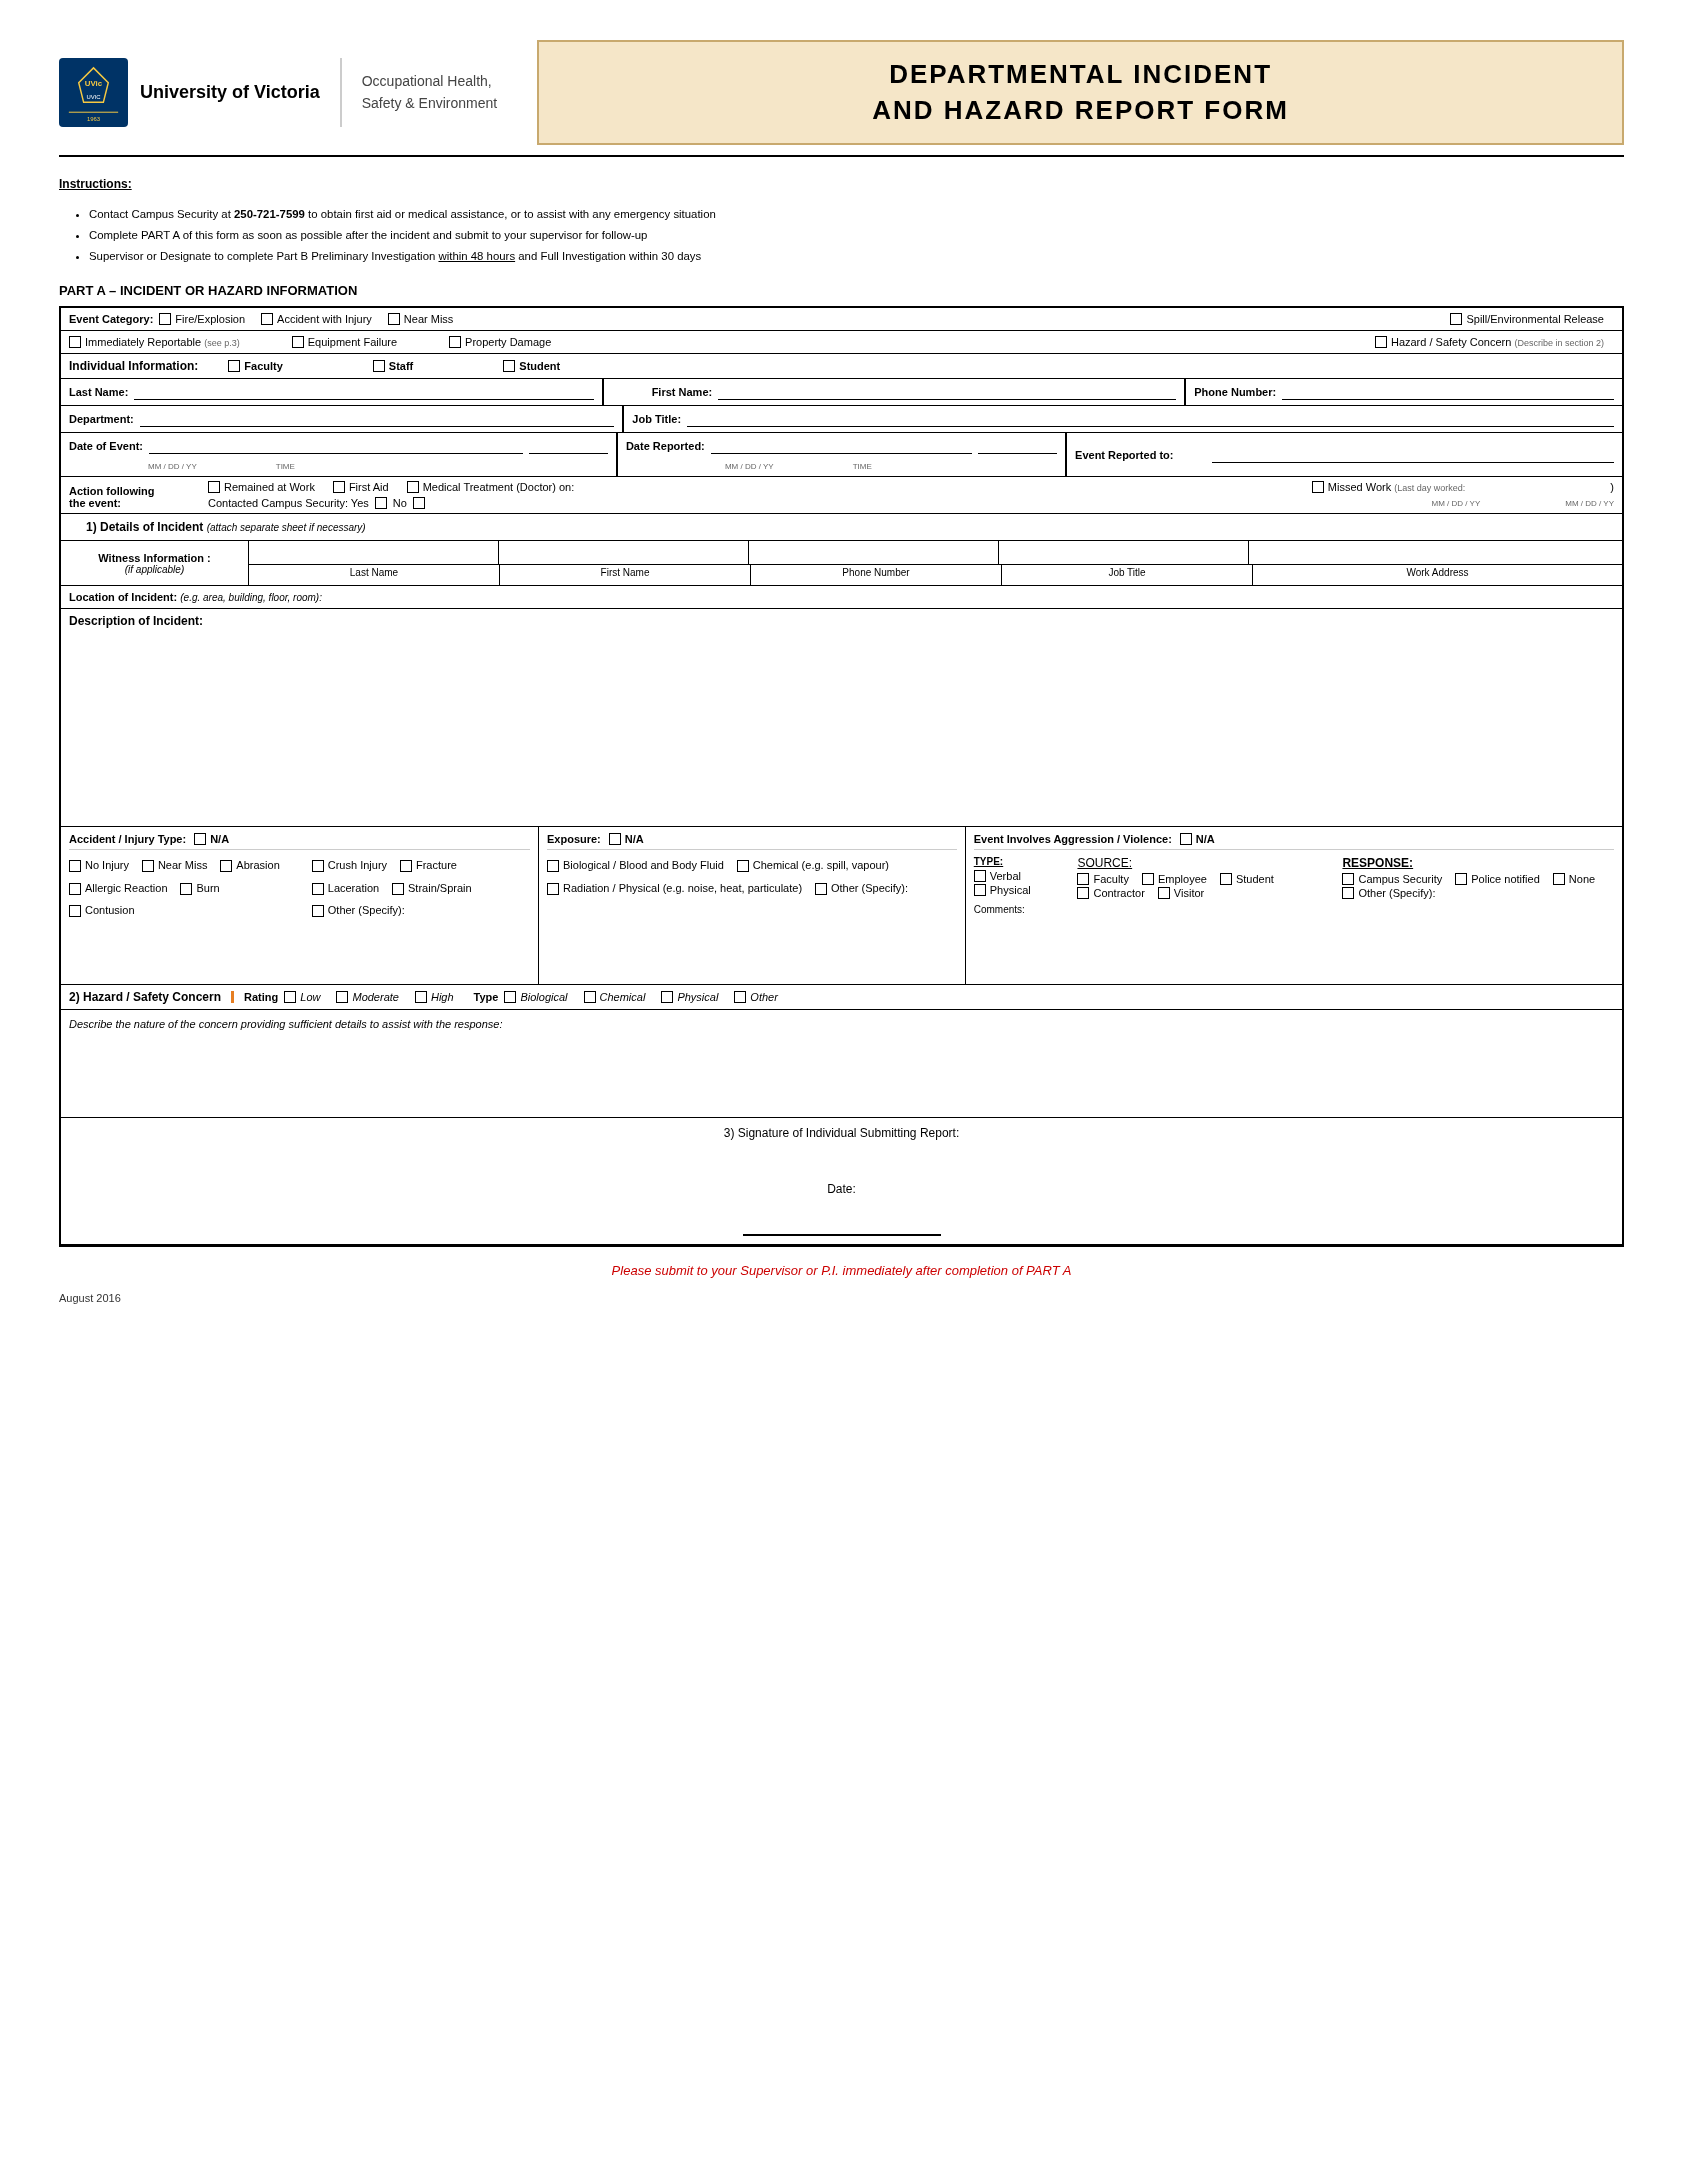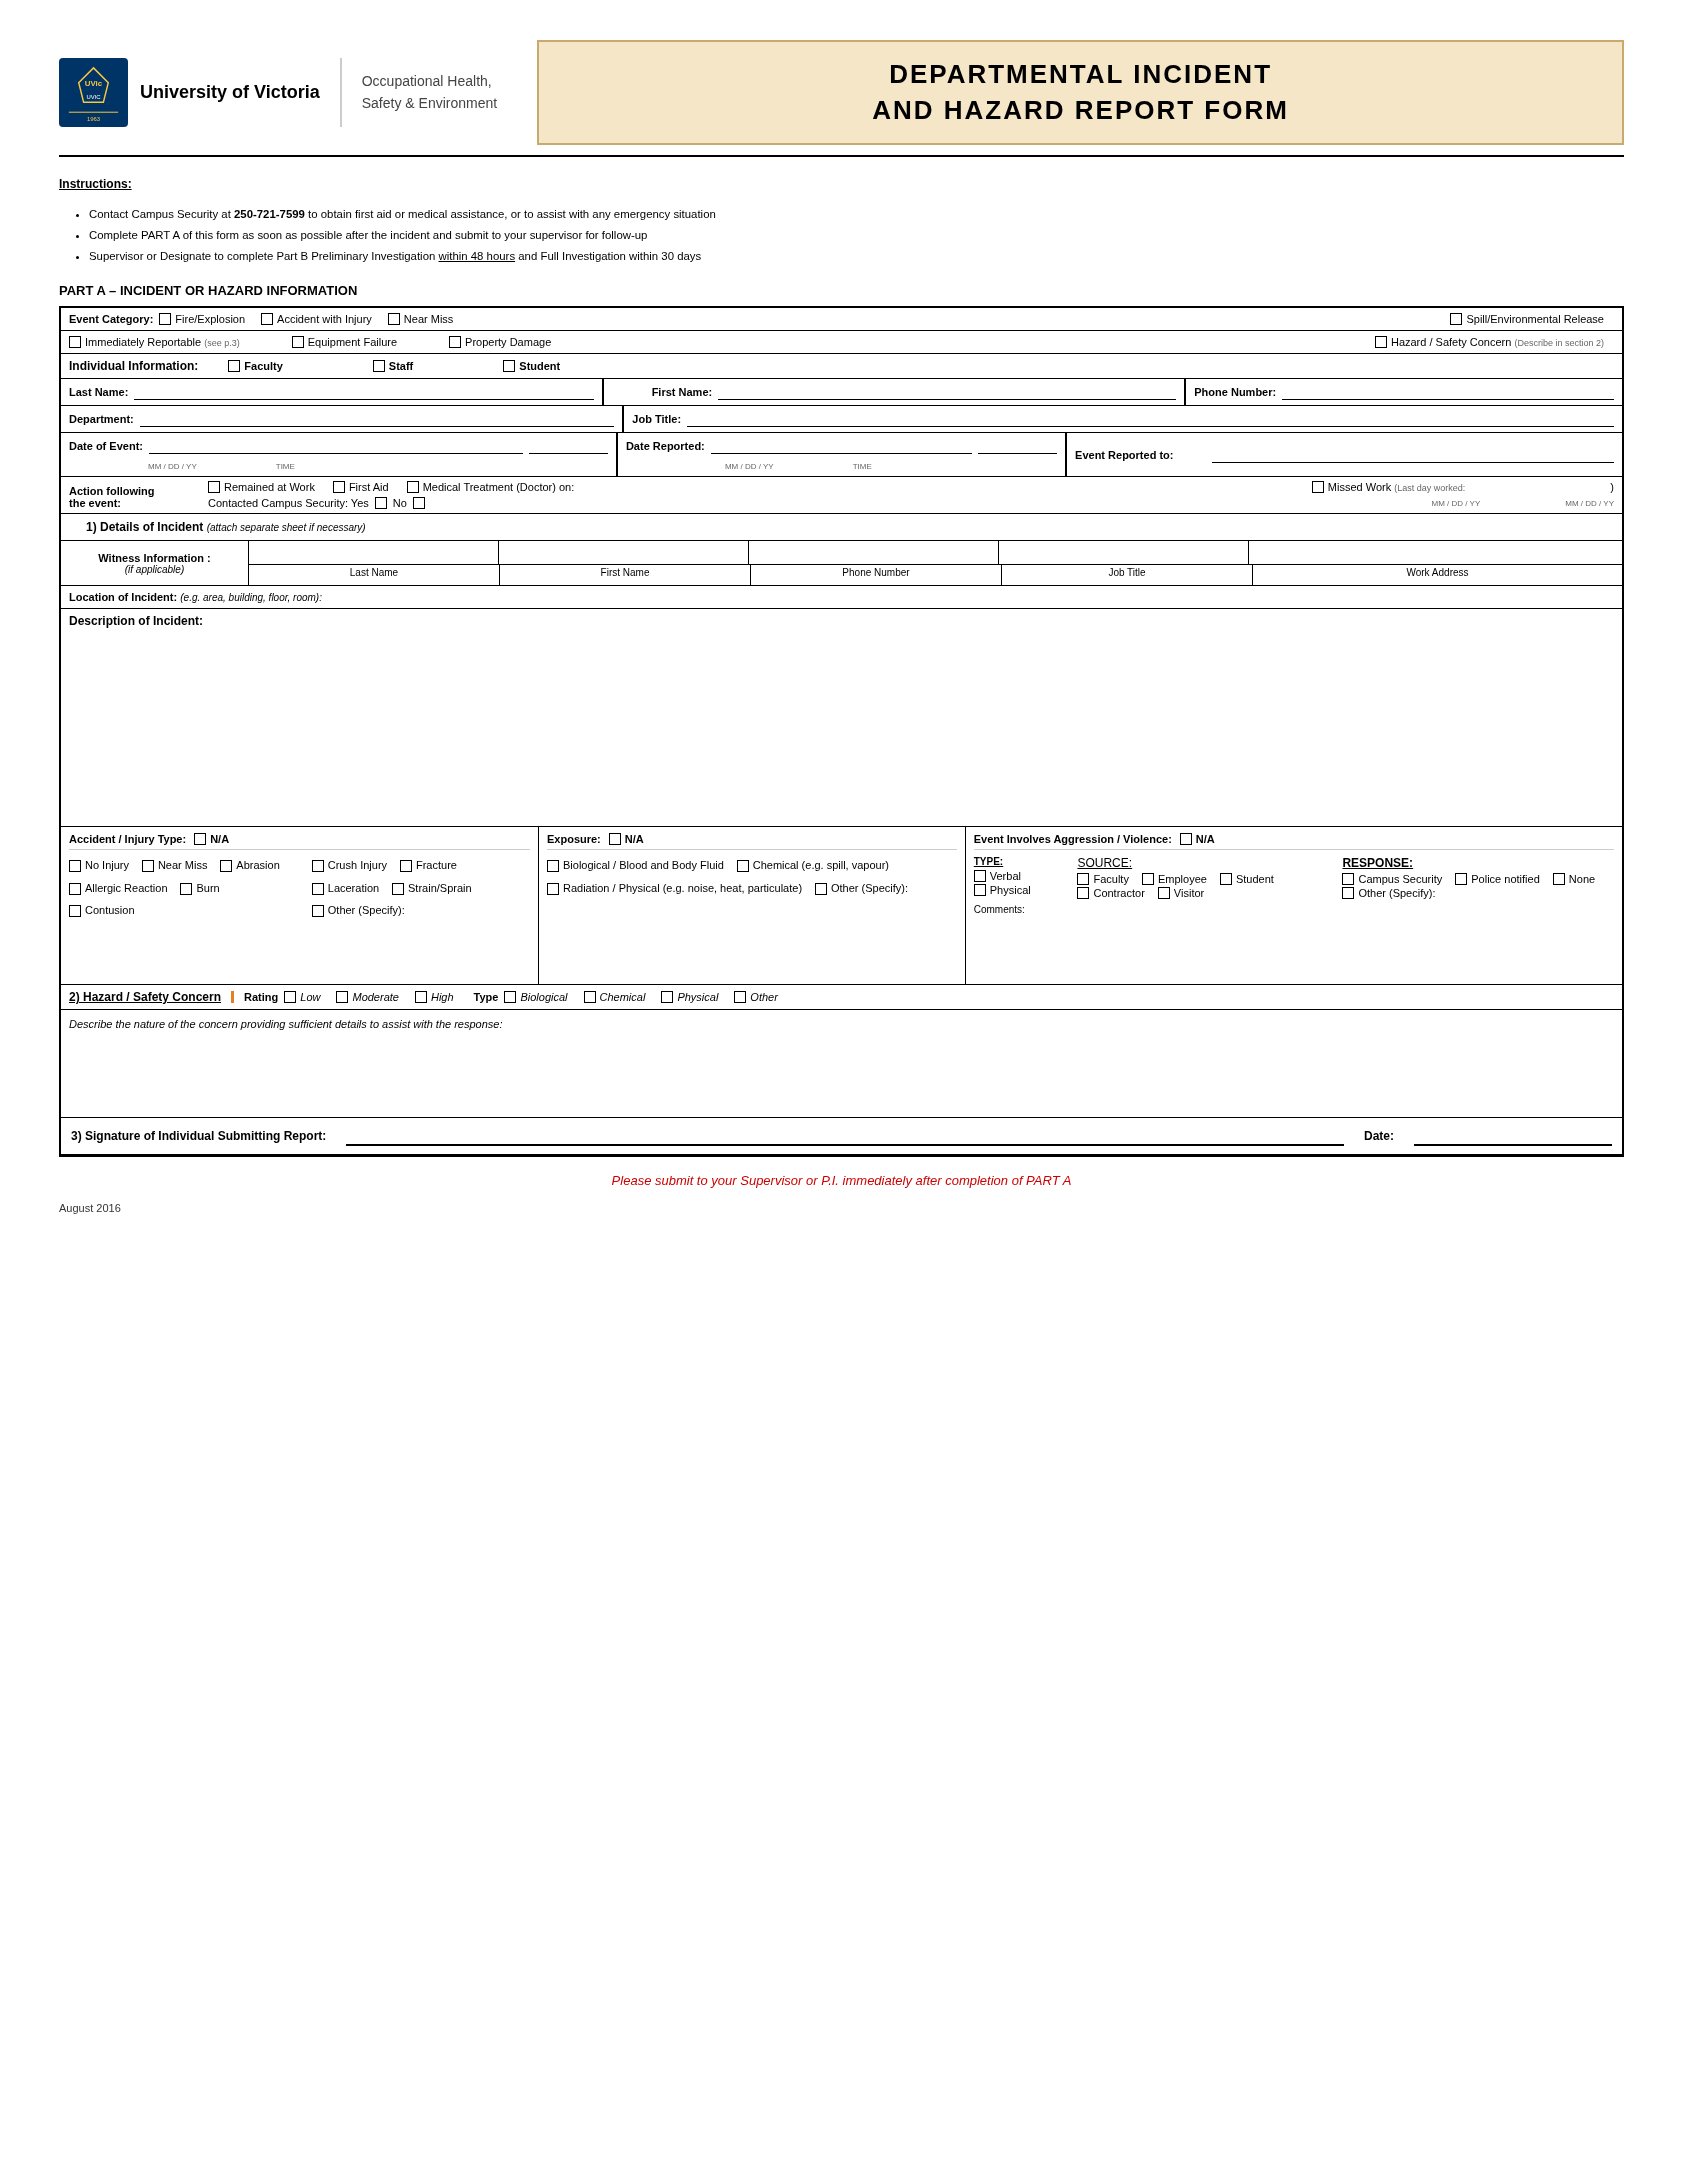--- a/index.html
+++ b/index.html
@@ -185,21 +185,22 @@
       font-style: italic;
       border-bottom: 1px solid #000;
     }
     .signature-row {
       padding: 8px 10px;
       display: flex;
       align-items: center;
       gap: 20px;
       border-bottom: 1px solid #000;
       font-size: 12px;
-      font-weight: bold;
+      font-weight: normal;
+      flex-direction: column;
     }
     .sig-line {
       flex: 1;
       border-bottom: 2px solid #000;
       height: 20px;
     }
     .date-line {
       width: 198px;
       border-bottom: 2px solid #000;
       height: 20px;
@@ -660,21 +661,21 @@
               <span class="checkbox-box"></span>
               <span>Other (Specify):</span>
             </div>
           <div class="underline-field" style="min-width:79px; margin-left:16px;"></div>
         </div>
       </div>
     </div>
   </div>
 
   <div class="hazard-header">
-    <span style="font-weight:bold; font-size:12px;text-decoration:underline;">2) Hazard / Safety Concern</span>
+    <span style="font-weight:bold; font-size:12px;">2) Hazard / Safety Concern</span>
     <span style="border-left:3px solid #e67e22; padding-left:10px; display:flex; align-items:center; gap:6px; font-size:11px;">
       <strong>Rating</strong>
       <span class="checkbox-item">
           <span class="checkbox-box"></span>
           <em>Low</em>
         </span>
       <span class="checkbox-item">
           <span class="checkbox-box"></span>
           <em>Moderate</em>
         </span>

